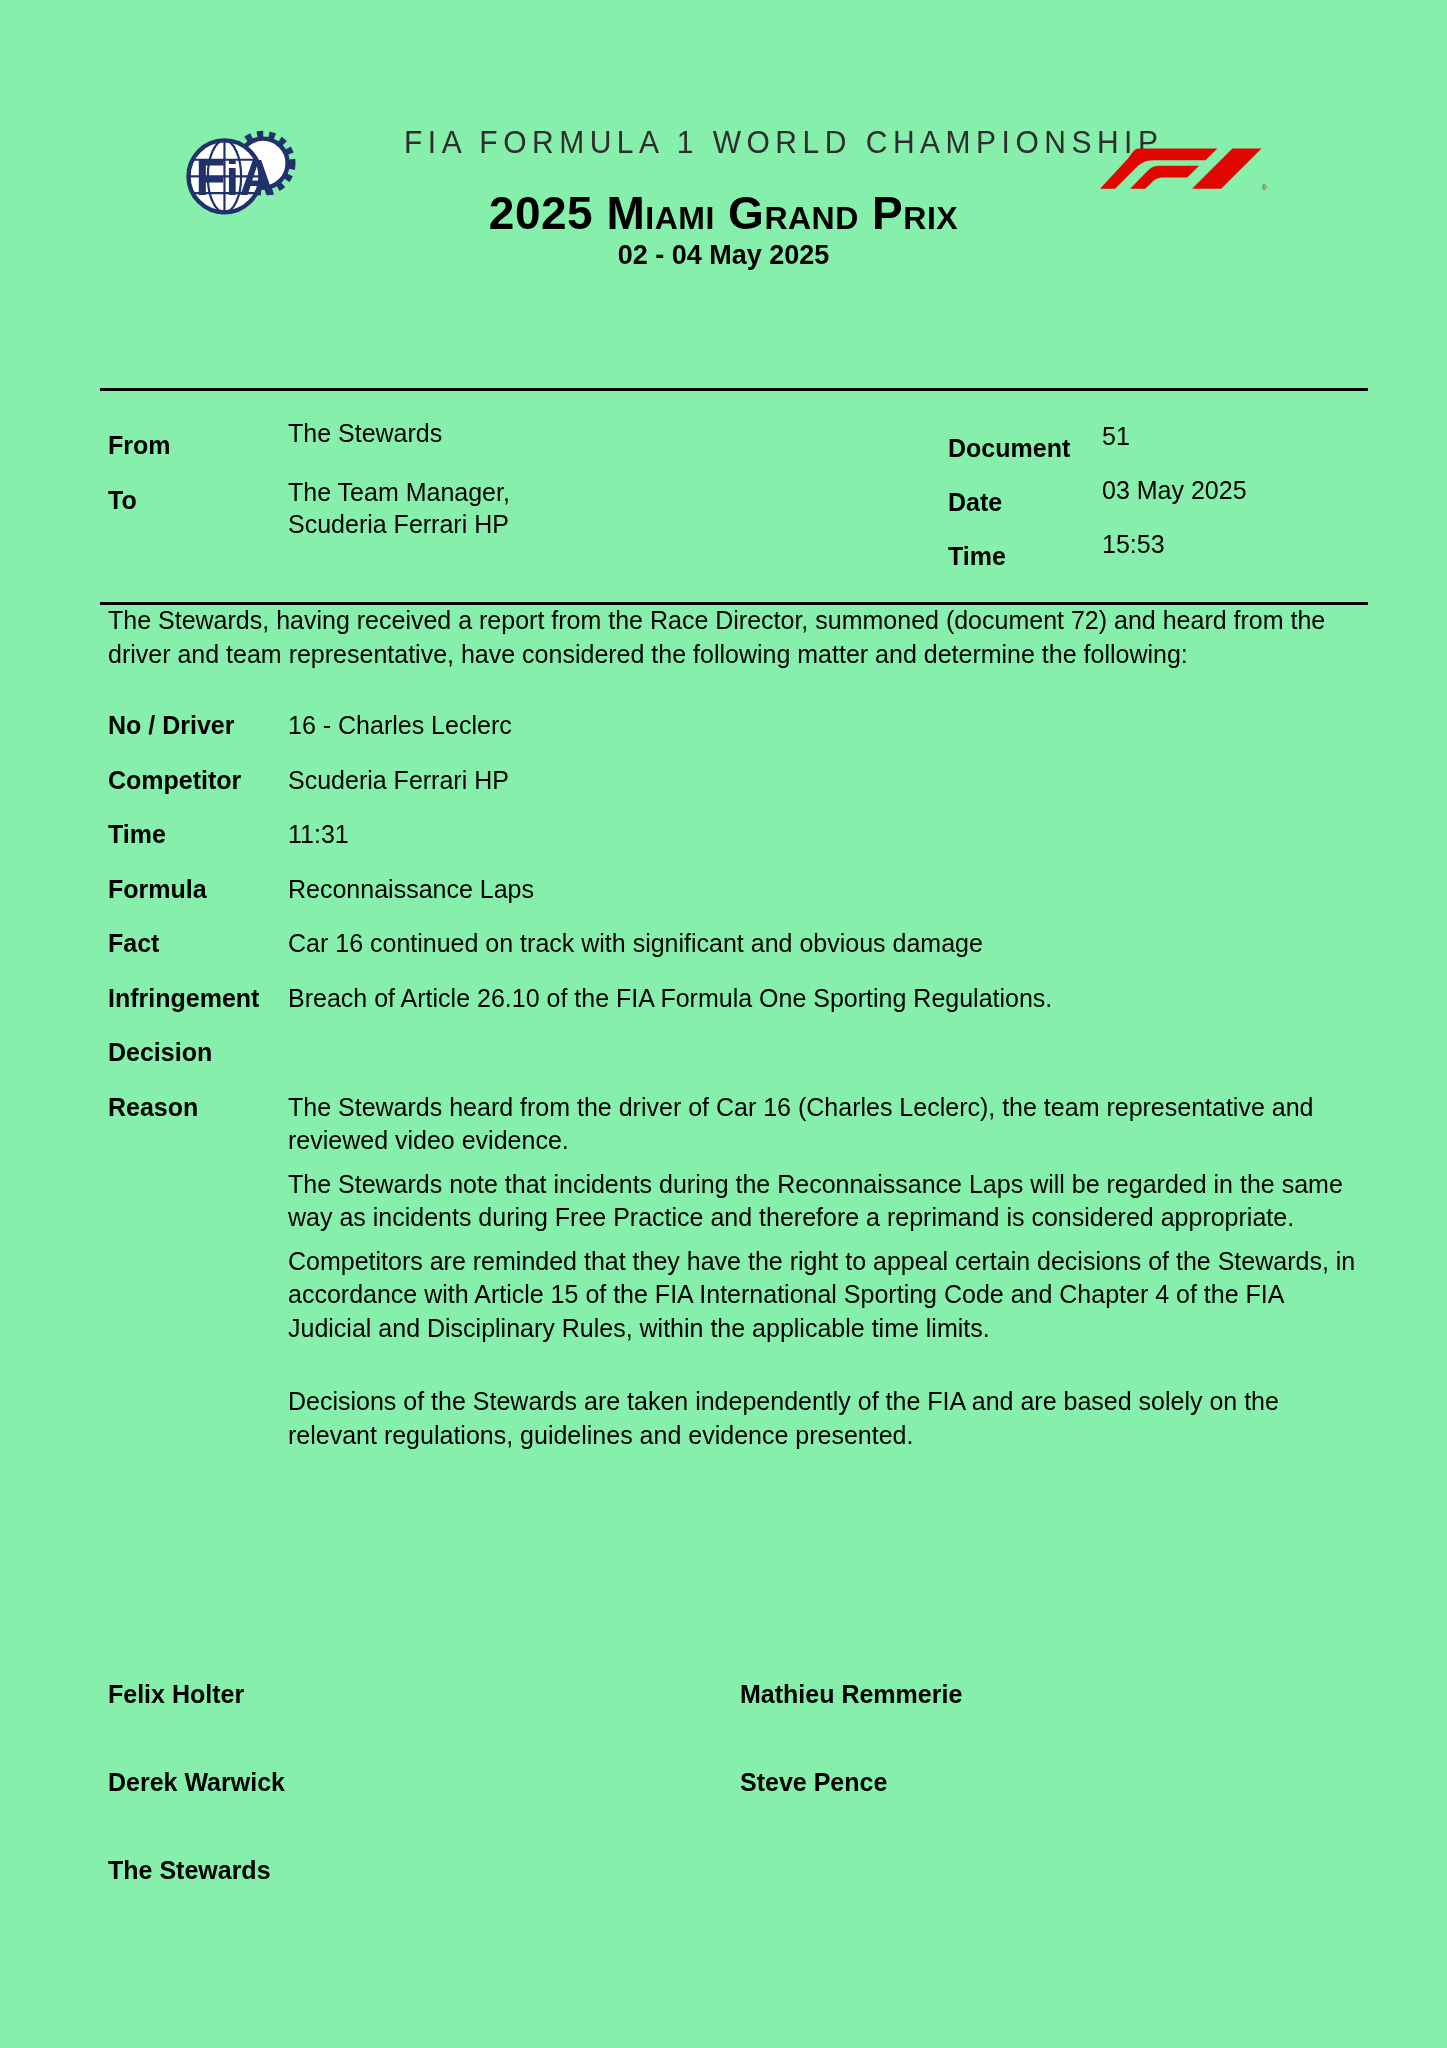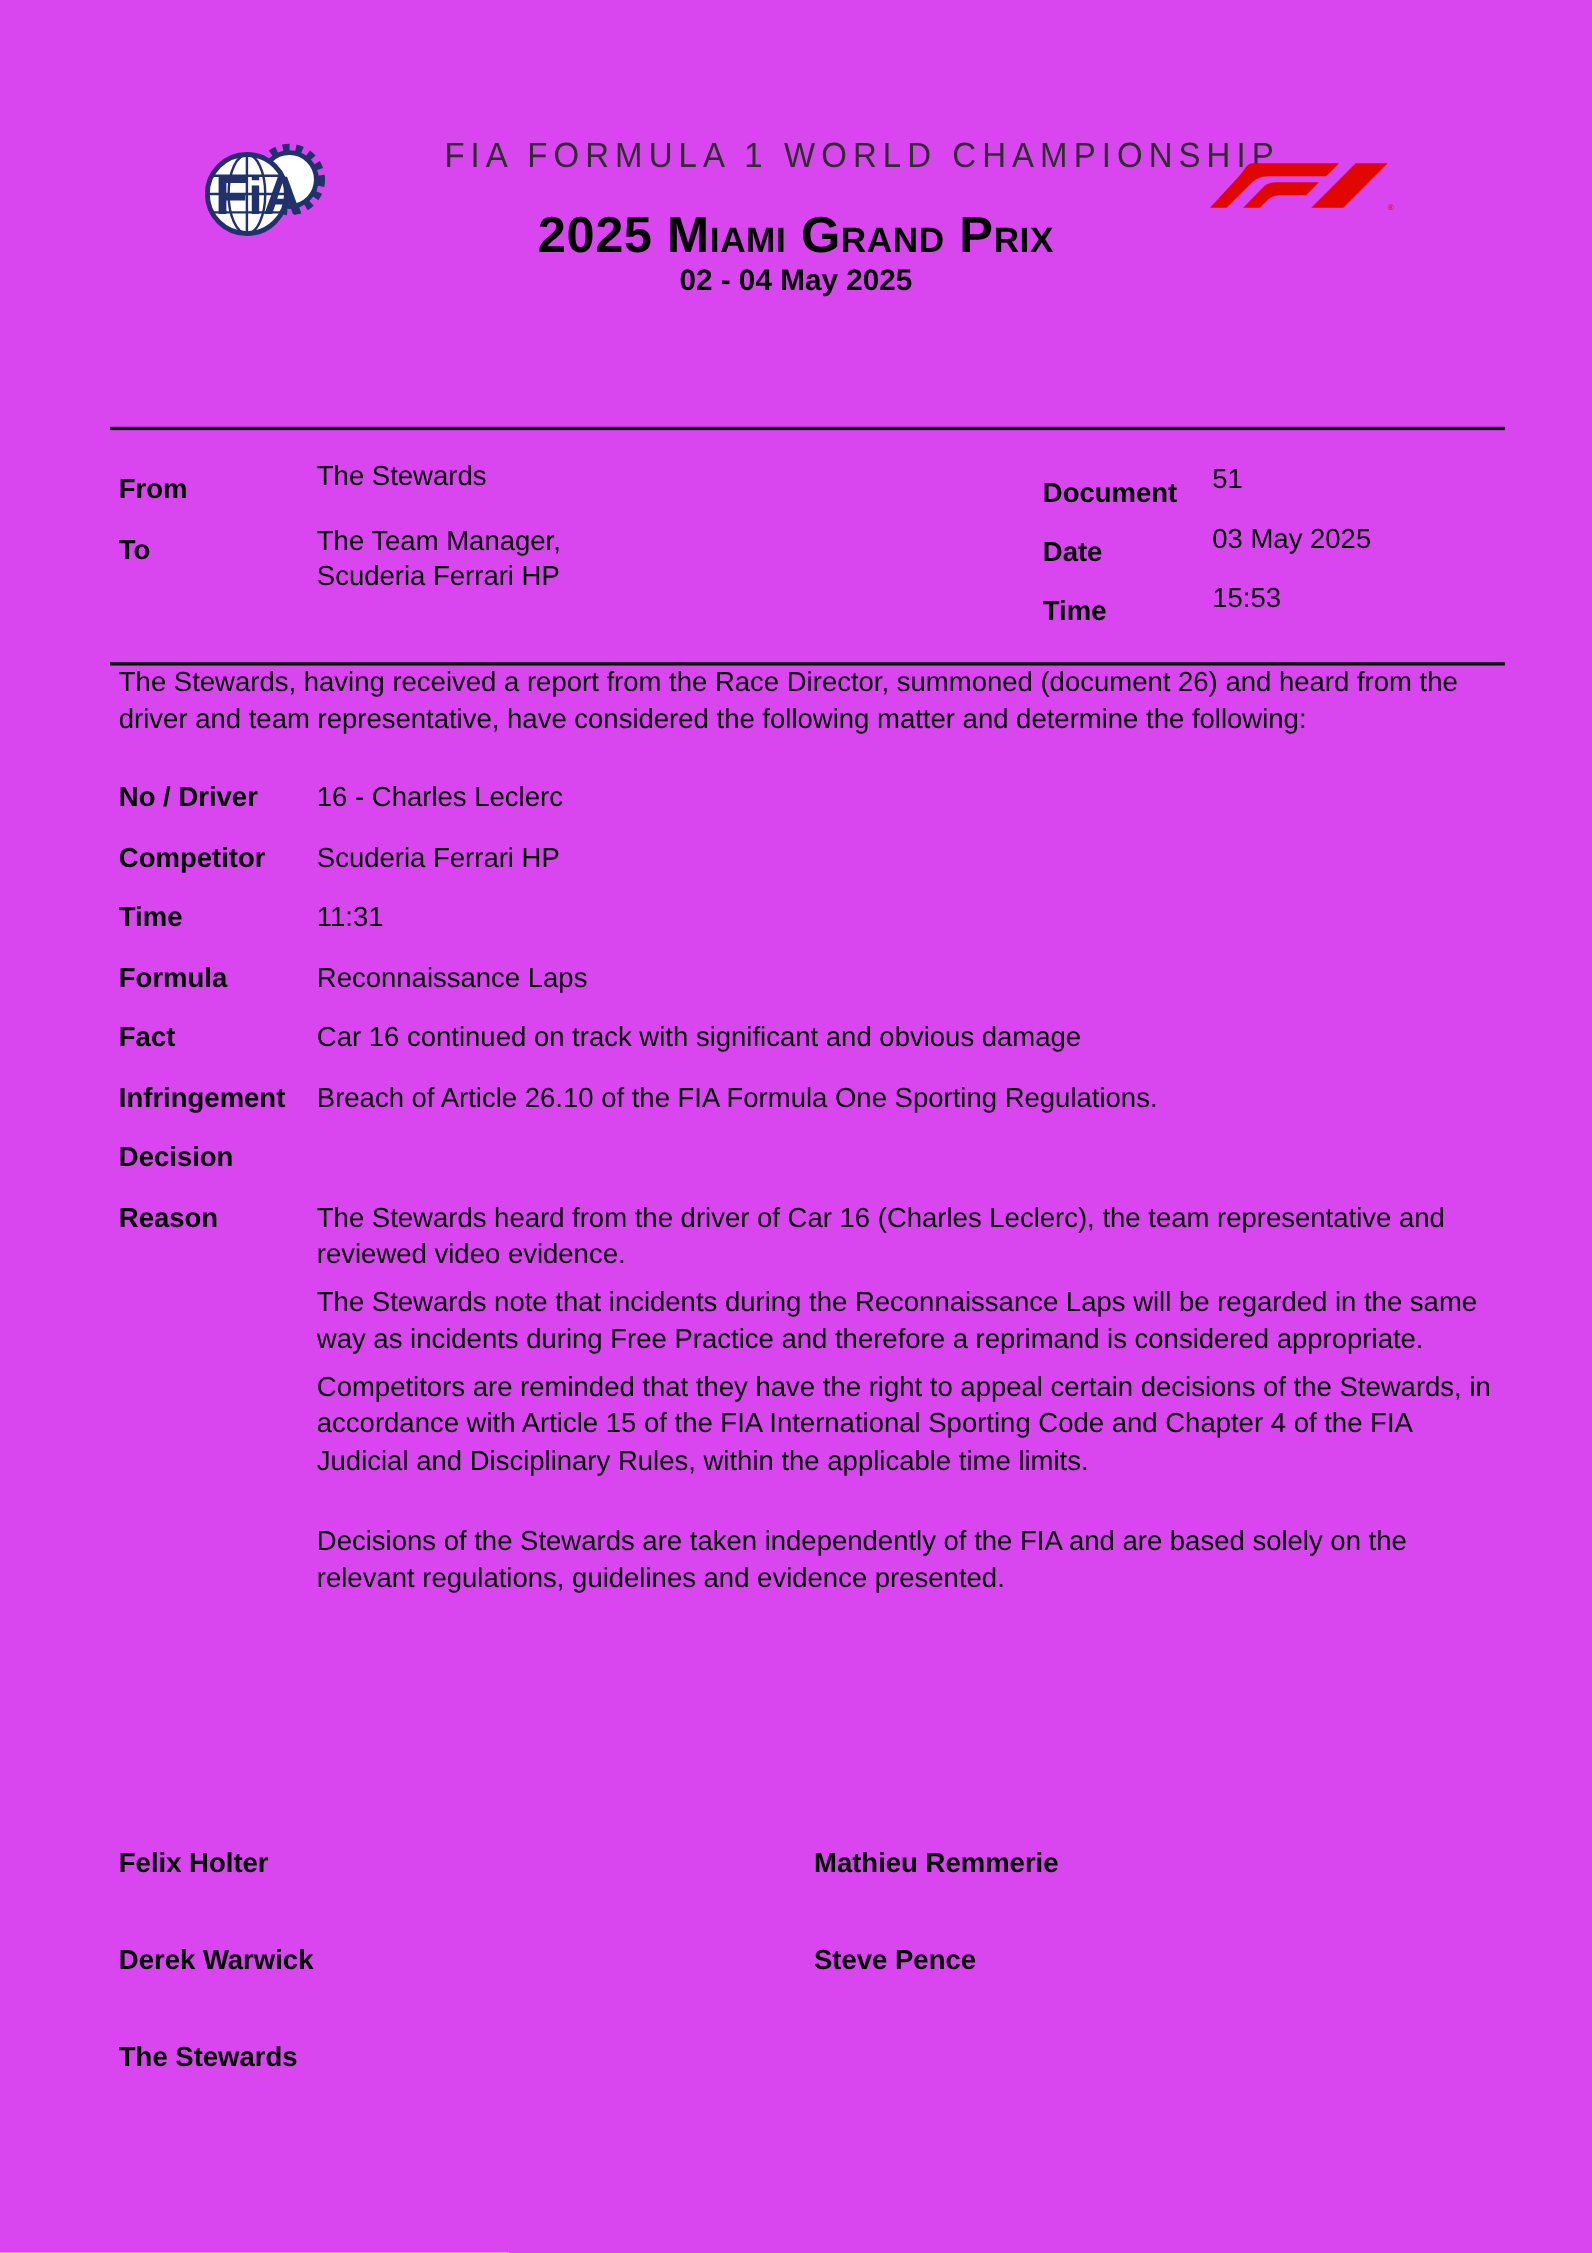--- a/index.html
+++ b/index.html
@@ -1,21 +1,21 @@
 <!DOCTYPE html>
 <html><head>
 <meta charset="utf-8">
 <style>
   * { margin:0; padding:0; box-sizing:border-box; }
   html,body { background:#ffffff; }
   .page {
     position:relative;
     width:1447px; height:2048px;
     margin:0 auto;
-    background:#d946ef;
+    background:#86efac;
     font-family:"Liberation Sans","DejaVu Sans",sans-serif;
     color:#000;
     overflow:hidden;
   }
 
   
   .fia-logo { position:absolute; left:185px; top:126px; width:114px; height:92px; }
   .champ-title {
     position:absolute; left:404px; top:124px;
     font-size:30px; font-weight:400; letter-spacing:5.5px;
@@ -119,21 +119,21 @@
         <div>03 May 2025</div>
       </div>
       <div class="meta-row">
         <div class="meta-label">Time</div>
         <div>15:53</div>
       </div>
     </div>
   </div>
 
   <div class="body-content">
-    <p class="intro">The Stewards, having received a report from the Race Director, summoned (document 26) and heard from the driver and team representative, have considered the following matter and determine the following:</p>
+    <p class="intro">The Stewards, having received a report from the Race Director, summoned (document 72) and heard from the driver and team representative, have considered the following matter and determine the following:</p>
 
     <div class="field-row">
       <div class="field-label">No / Driver</div>
       <div>16 - Charles Leclerc</div>
     </div>
     <div class="field-row">
       <div class="field-label">Competitor</div>
       <div>Scuderia Ferrari HP</div>
     </div>
     <div class="field-row">

